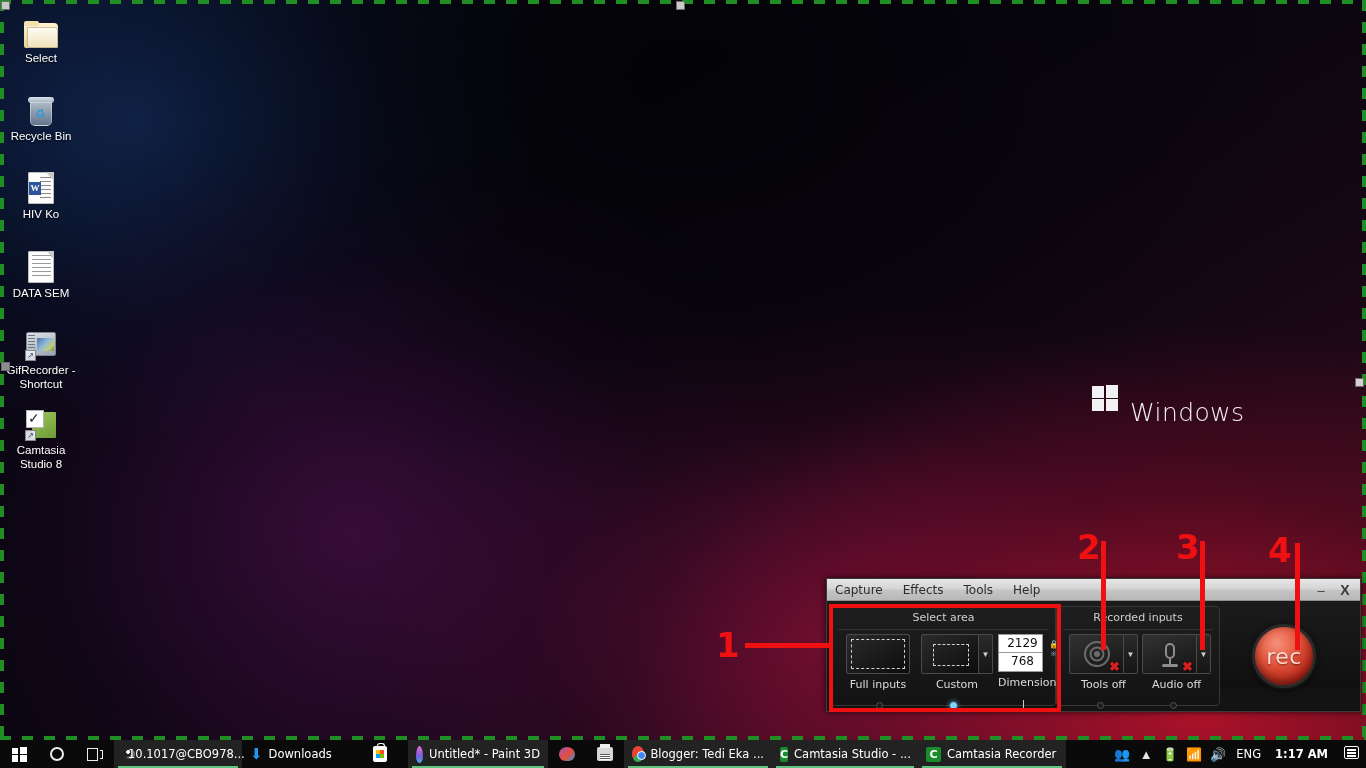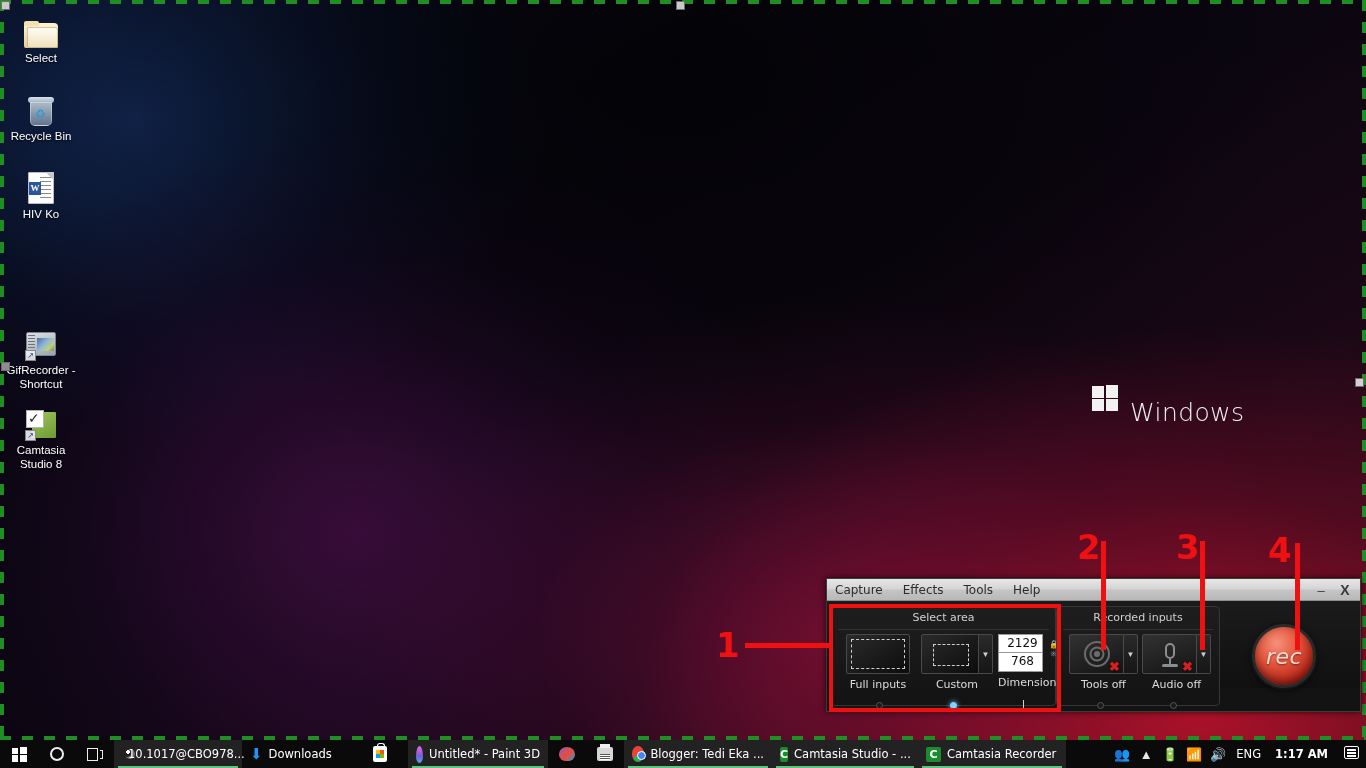--- a/index.html
+++ b/index.html
@@ -204,21 +204,21 @@
   .line-ind { position:absolute; bottom:-6px; width:1px; height:11px; background:#cfcfcf; }
 
   #rec-btn-wrap { width:128px; height:100px; display:flex; align-items:center;
                   justify-content:center; }
   #rec-btn { width:64px; height:64px; border-radius:50%;
              background:radial-gradient(circle at 38% 28%, #f6917c 0%, #e4553c 38%, #b6281a 72%, #7d1410 100%);
              border:3px solid #2a2a2a;
              box-shadow:0 0 0 2px #141414, 0 2px 6px rgba(0,0,0,.8), inset 0 -3px 8px rgba(0,0,0,.45);
              display:flex; align-items:center; justify-content:center;
              color:#ffd9d0; font-size:22px; font-family:"DejaVu Sans", sans-serif;
-             letter-spacing:.5px; text-shadow:0 1px 2px rgba(0,0,0,.5);font-style:italic; }
+             letter-spacing:.5px; text-shadow:0 1px 2px rgba(0,0,0,.5); }
 
   
   #taskbar { position:absolute; left:0; top:740px; width:1366px; height:28px;
              background:#0a0a0a; display:flex; align-items:center; z-index:70; }
   .tb-item { display:flex; align-items:center; height:28px; color:#fff;
              font-size:11.5px; font-family:"DejaVu Sans", sans-serif; white-space:nowrap; }
   .tb-icononly { width:38px; justify-content:center; }
   .tb-lbl { margin-left:6px; }
   .tb-tray { display:flex; align-items:center; height:28px; color:#e8e8e8; }
   .tray-ic { width:24px; text-align:center; font-size:13px; }
@@ -310,20 +310,30 @@
       <div class="ic-doc">
           <div class="page"></div>
           <div class="fold"></div>
         <div class="lines"></div>
           <div class="badge">W</div>
         </div>
     </div>
     <div class="lbl">HIV Ko</div>
   </div>
 
+  <div class="dicon" style="left:2px; top:243px;">
+    <div class="glyph">
+      <div class="ic-doc">
+          <div class="page"></div>
+          <div class="fold"></div>
+          <div class="alllines"></div>
+        </div>
+    </div>
+    <div class="lbl">DATA SEM</div>
+  </div>
 
   <div class="dicon" style="left:2px; top:320px;">
     <div class="glyph">
       <div class="ic-gif">
           <div class="win"></div>
           <div class="side"></div>
           <div class="pic"></div>
         <div class="sc">↗</div>
         </div>
     </div>

